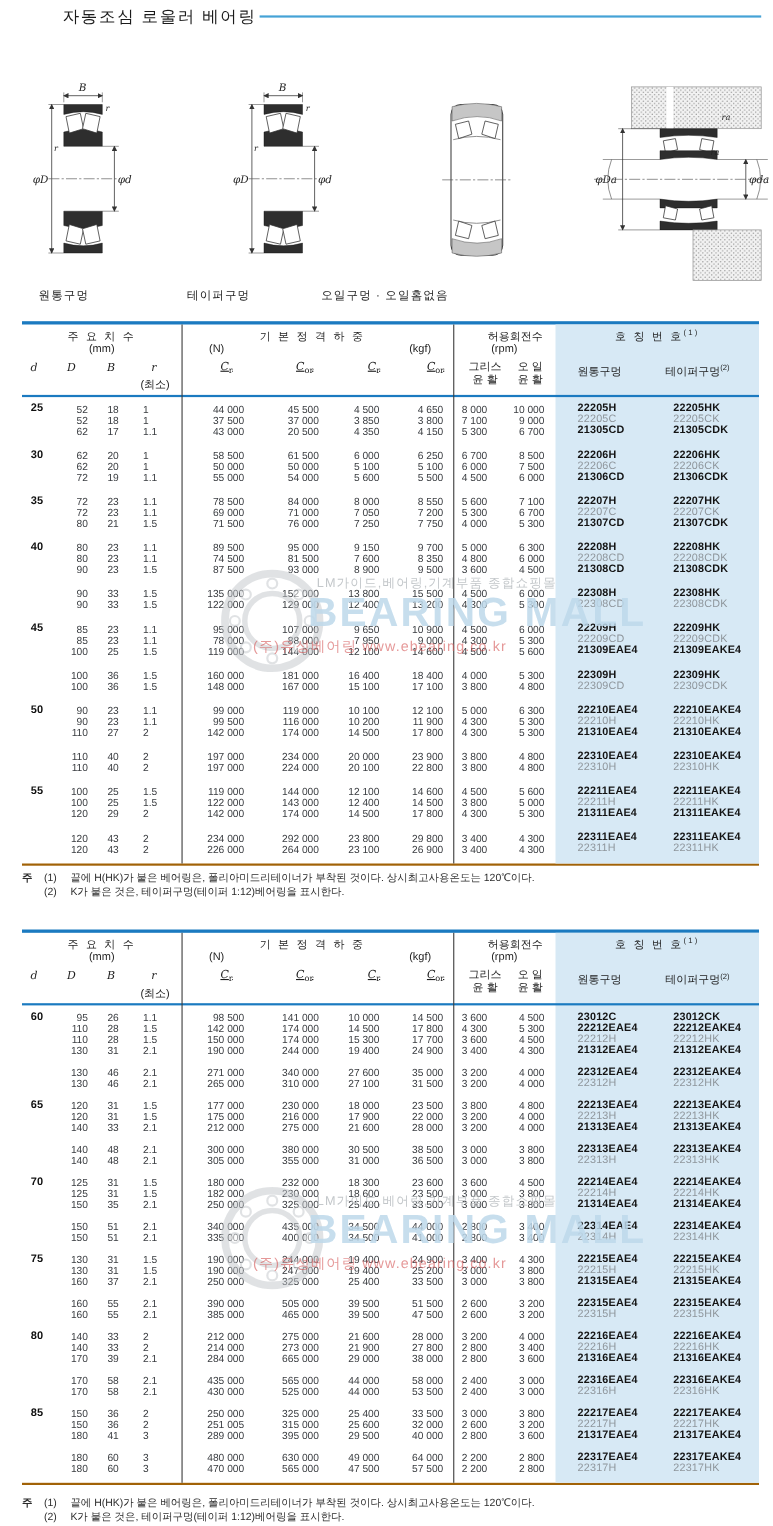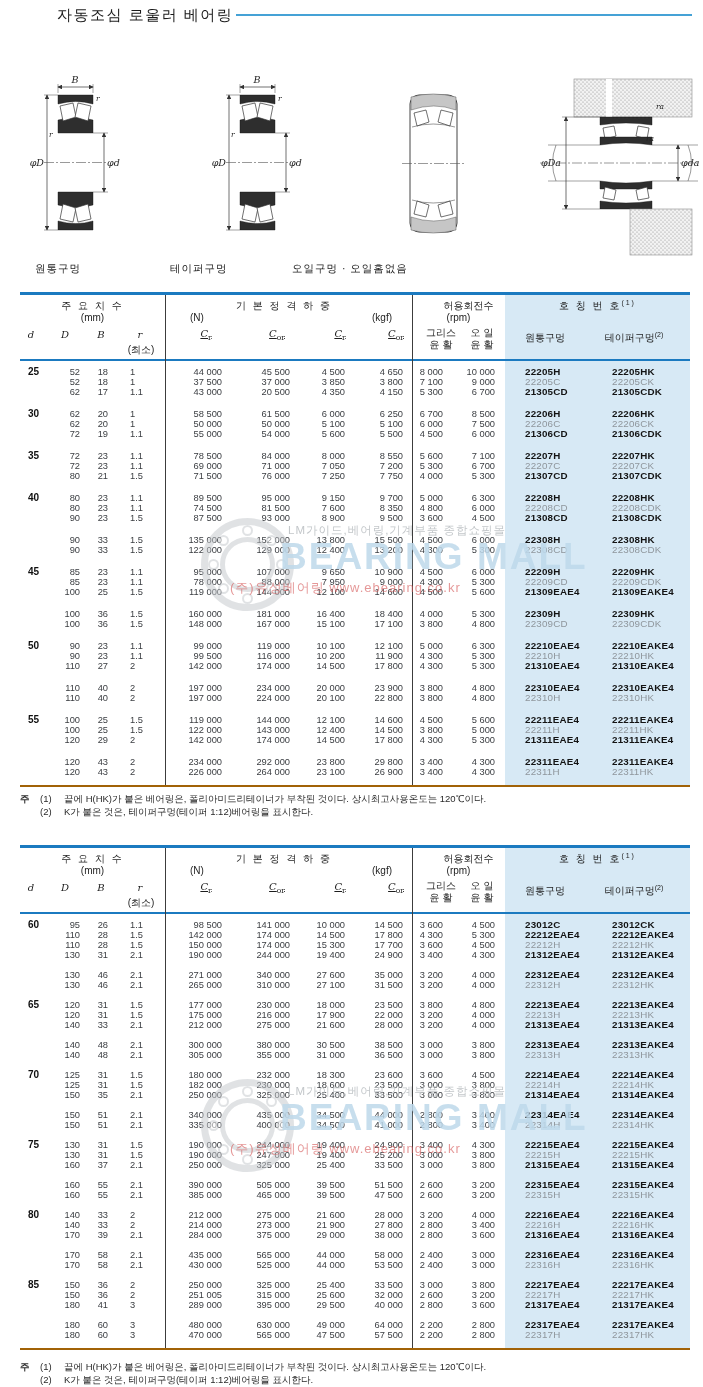--- a/index.html
+++ b/index.html
@@ -1133,21 +1133,21 @@
             <span class=""></span>
             <span class="c-no l">22216H</span>
             <span class="c-no l">22216HK</span>
           </div>
           <div class="trow">
             <span class="c-d"></span>
             <span class="ra">170</span>
             <span class="ra">39</span>
             <span class="c-r">2.1</span>
             <span class="ra">284 000</span>
-            <span class="ra">375 000</span>
+            <span class="ra">665 000</span>
             <span class="ra">29 000</span>
             <span class="ra">38 000</span>
             <span class=""></span>
             <span class="ra">2 800</span>
             <span class="ra">3 600</span>
             <span class=""></span>
             <span class="c-no b">21316EAE4</span>
             <span class="c-no b">21316EAKE4</span>
           </div>
         </div>

